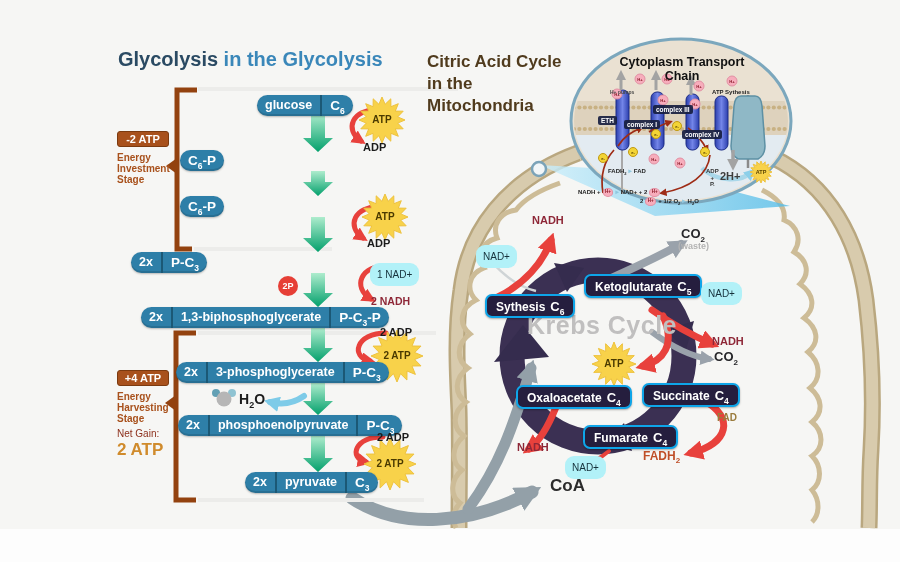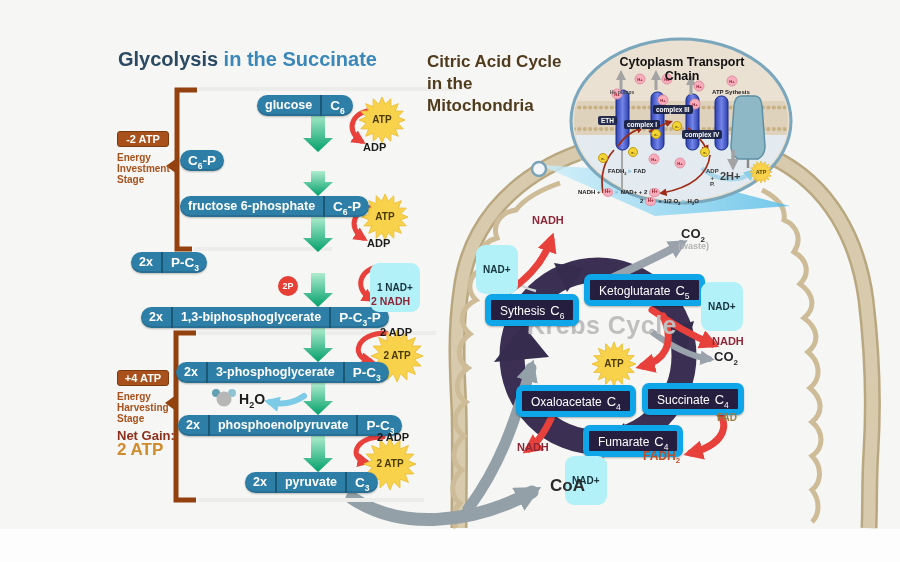--- a/index.html
+++ b/index.html
@@ -12,36 +12,36 @@
         box-shadow:0 1px 2px rgba(0,0,0,.25), inset 0 -2px 0 rgba(0,0,0,.12)}
   .pill>span{padding:0 8px;white-space:nowrap}
   .pill>span+span{border-left:2px solid #1b5875}
   .pform{font-size:13.5px}
   .pill sub,.kbox sub{font-size:8.5px;line-height:0}
   
   .gtitle{position:absolute;font-size:20px;font-weight:bold;white-space:nowrap}
   .gtitle .t1{color:#2a4a63}.gtitle .t2{color:#3a87b9}
   .ctitle{position:absolute;font-size:17px;font-weight:bold;color:#503b1d;white-space:nowrap}
   .lab{position:absolute;font-weight:bold;font-size:11px;color:#1b1b1b;white-space:nowrap}
-  .nadpill{position:absolute;background:#b2f1f8;border-radius:9px;padding:19px 7px;
-           font-weight:bold;font-size:10px;color:#16323c;white-space:nowrap}
+  .nadpill{position:absolute;background:#b2f1f8;border-radius:9px;padding:6px 7px;
+           font-weight:normal;font-size:10px;color:#16323c;white-space:nowrap}
   .nadh{position:absolute;font-weight:bold;font-size:10.5px;color:#8e2737;white-space:nowrap}
   .starlab{position:absolute;font-weight:bold;font-size:10px;color:#4a3a00;text-align:center;width:48px}
   .badge{position:absolute;background:#a8511c;border:1px solid #7c3a0f;color:#fff;font-weight:bold;
          font-size:11px;text-align:center;border-radius:3px;padding:1px 0;width:50px}
   .stage{position:absolute;font-weight:bold;font-size:10px;color:#a8511c;white-space:nowrap}
-  .netlab{position:absolute;font-weight:bold;font-size:13px;color:#8c2f1b}
+  .netlab{position:absolute;font-weight:normal;font-size:10px;color:#8c2f1b}
   .netval{position:absolute;font-weight:bold;font-size:17px;color:#d08b2c}
   .p2circ{position:absolute;width:20px;height:20px;border-radius:50%;background:#e63f36;color:#fff;
           font-weight:bold;font-size:9px;text-align:center;line-height:20px}
   .h2o{position:absolute;font-weight:bold;font-size:14px;color:#1c1c1c}
   .h2o sub{font-size:9px}
   
   .kbox{position:absolute;display:flex;align-items:baseline;gap:5px;background:#251e3e;
-        border:6px solid #0ea5e9;border-radius:7px;color:#fff;font-weight:normal;font-size:12px;
+        border:2px solid #0ea5e9;border-radius:7px;color:#fff;font-weight:bold;font-size:12px;
         padding:2.5px 9px;white-space:nowrap;box-shadow:0 1px 2px rgba(0,0,0,.3)}
   .kbox .kf{font-size:13px}
   .kcenter{position:absolute;font-size:25px;font-weight:bold;color:#c0bfbf;letter-spacing:.5px}
   .kco2{position:absolute;font-weight:bold;font-size:13px;color:#27272a}
   .kco2 sub{font-size:8px}
   .waste{position:absolute;font-weight:bold;font-size:9px;color:#b3b3b3}
   .fad{position:absolute;font-weight:bold;font-size:10px;color:#9a7b3c}
   .fadh{position:absolute;font-weight:bold;font-size:12px;color:#bf4f28}
   .fadh sub{font-size:8px}
   .coa{position:absolute;font-weight:bold;font-size:17px;color:#2b2b2b}
@@ -339,32 +339,31 @@
         <polygon points="405.0,120.0 397.7,123.1 403.2,128.8 395.3,128.9 398.3,136.3 390.9,133.3 390.8,141.2 385.1,135.7 382.0,143.0 378.9,135.7 373.2,141.2 373.1,133.3 365.7,136.3 368.7,128.9 360.8,128.8 366.3,123.1 359.0,120.0 366.3,116.9 360.8,111.2 368.7,111.1 365.7,103.7 373.1,106.7 373.2,98.8 378.9,104.3 382.0,97.0 385.1,104.3 390.8,98.8 390.9,106.7 398.3,103.7 395.3,111.1 403.2,111.2 397.7,116.9" fill="#f8d24a" stroke="#eec23e"></polygon>
         <polygon points="408.0,217.0 400.7,220.1 406.2,225.8 398.3,225.9 401.3,233.3 393.9,230.3 393.8,238.2 388.1,232.7 385.0,240.0 381.9,232.7 376.2,238.2 376.1,230.3 368.7,233.3 371.7,225.9 363.8,225.8 369.3,220.1 362.0,217.0 369.3,213.9 363.8,208.2 371.7,208.1 368.7,200.7 376.1,203.7 376.2,195.8 381.9,201.3 385.0,194.0 388.1,201.3 393.8,195.8 393.9,203.7 401.3,200.7 398.3,208.1 406.2,208.2 400.7,213.9" fill="#f8d24a" stroke="#eec23e"></polygon>
         <polygon points="423.0,356.0 414.7,359.5 421.0,365.9 412.0,366.0 415.4,374.4 407.0,371.0 406.9,380.0 400.5,373.7 397.0,382.0 393.5,373.7 387.1,380.0 387.0,371.0 378.6,374.4 382.0,366.0 373.0,365.9 379.3,359.5 371.0,356.0 379.3,352.5 373.0,346.1 382.0,346.0 378.6,337.6 387.0,341.0 387.1,332.0 393.5,338.3 397.0,330.0 400.5,338.3 406.9,332.0 407.0,341.0 415.4,337.6 412.0,346.0 421.0,346.1 414.7,352.5" fill="#f8d24a" stroke="#eec23e"></polygon>
         <polygon points="416.0,464.0 407.7,467.5 414.0,473.9 405.0,474.0 408.4,482.4 400.0,479.0 399.9,488.0 393.5,481.7 390.0,490.0 386.5,481.7 380.1,488.0 380.0,479.0 371.6,482.4 375.0,474.0 366.0,473.9 372.3,467.5 364.0,464.0 372.3,460.5 366.0,454.1 375.0,454.0 371.6,445.6 380.0,449.0 380.1,440.0 386.5,446.3 390.0,438.0 393.5,446.3 399.9,440.0 400.0,449.0 408.4,445.6 405.0,454.0 414.0,454.1 407.7,460.5" fill="#f8d24a" stroke="#eec23e"></polygon>
         <polygon points="636.0,364.0 628.7,366.9 634.3,372.4 626.5,372.3 629.6,379.6 622.3,376.5 622.4,384.3 616.9,378.7 614.0,386.0 611.1,378.7 605.6,384.3 605.7,376.5 598.4,379.6 601.5,372.3 593.7,372.4 599.3,366.9 592.0,364.0 599.3,361.1 593.7,355.6 601.5,355.7 598.4,348.4 605.7,351.5 605.6,343.7 611.1,349.3 614.0,342.0 616.9,349.3 622.4,343.7 622.3,351.5 629.6,348.4 626.5,355.7 634.3,355.6 628.7,361.1" fill="#f8d24a" stroke="#eec23e"></polygon>
         <polygon points="772.0,172.0 768.4,173.5 771.2,176.2 767.2,176.2 768.8,179.8 765.2,178.2 765.2,182.2 762.5,179.4 761.0,183.0 759.5,179.4 756.8,182.2 756.8,178.2 753.2,179.8 754.8,176.2 750.8,176.2 753.6,173.5 750.0,172.0 753.6,170.5 750.8,167.8 754.8,167.8 753.2,164.2 756.8,165.8 756.8,161.8 759.5,164.6 761.0,161.0 762.5,164.6 765.2,161.8 765.2,165.8 768.8,164.2 767.2,167.8 771.2,167.8 768.4,170.5" fill="#f8d24a" stroke="#eec23e"></polygon>
       </g>
 </svg>
 
 <div class="gtitle" style="left:118px;top:48px">
-  <span class="t1">Glycolysis</span><span class="t2"> in the Succinate</span>
+  <span class="t1">Glycolysis</span><span class="t2"> in the Glycolysis</span>
 </div>
 
 <div class="pill" style="left:257px;top:95px">
   <span>glucose</span>
   <span class="pform"><span>C</span><sub>6</sub><span></span></span>
 </div>
 <div class="pill" style="left:180px;top:150px">
   <span class="pform"><span>C</span><sub>6</sub><span>-P</span></span>
 </div>
 <div class="pill" style="left:180px;top:196px">
-  <span>fructose 6-phosphate</span>
   <span class="pform"><span>C</span><sub>6</sub><span>-P</span></span>
 </div>
 <div class="pill" style="left:131px;top:252px">
   <span>2x</span>
   <span class="pform"><span>P-C</span><sub>3</sub><span></span></span>
 </div>
 <div class="pill" style="left:141px;top:307px">
   <span>2x</span>
   <span>1,3-biphosphoglycerate</span>
   <span class="pform"><span>P-C</span><sub>3</sub><span>-P</span></span>

